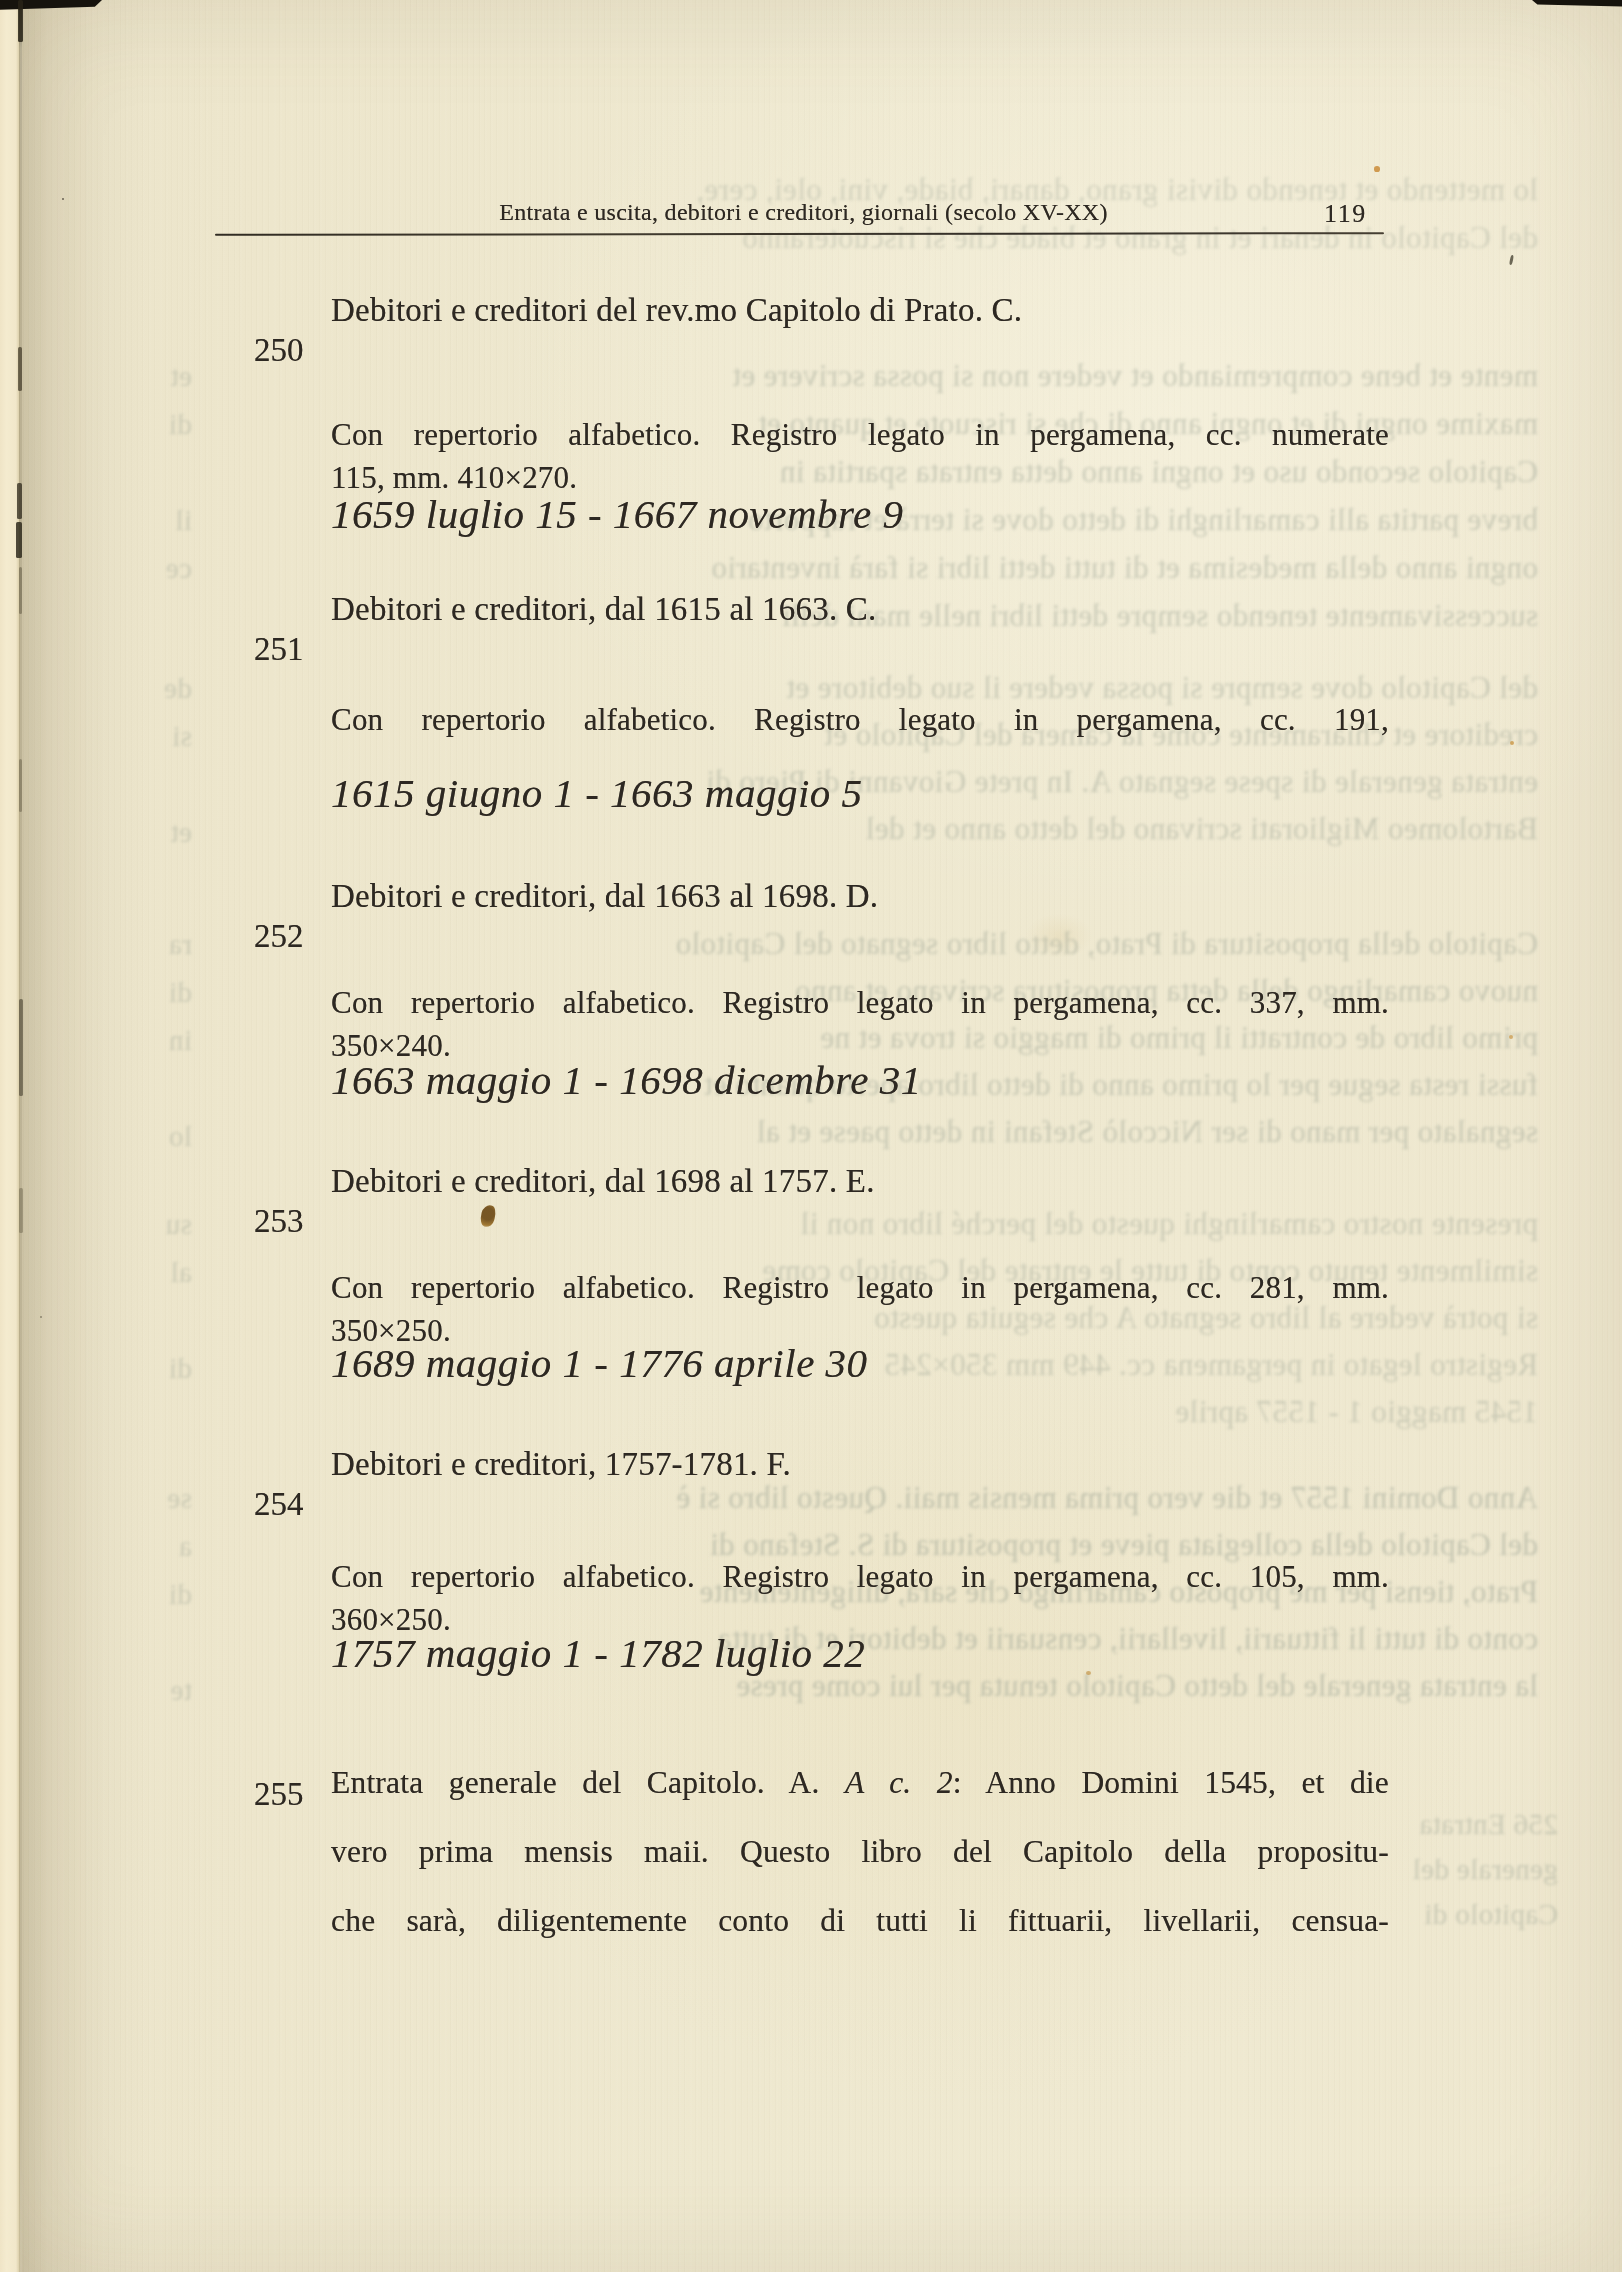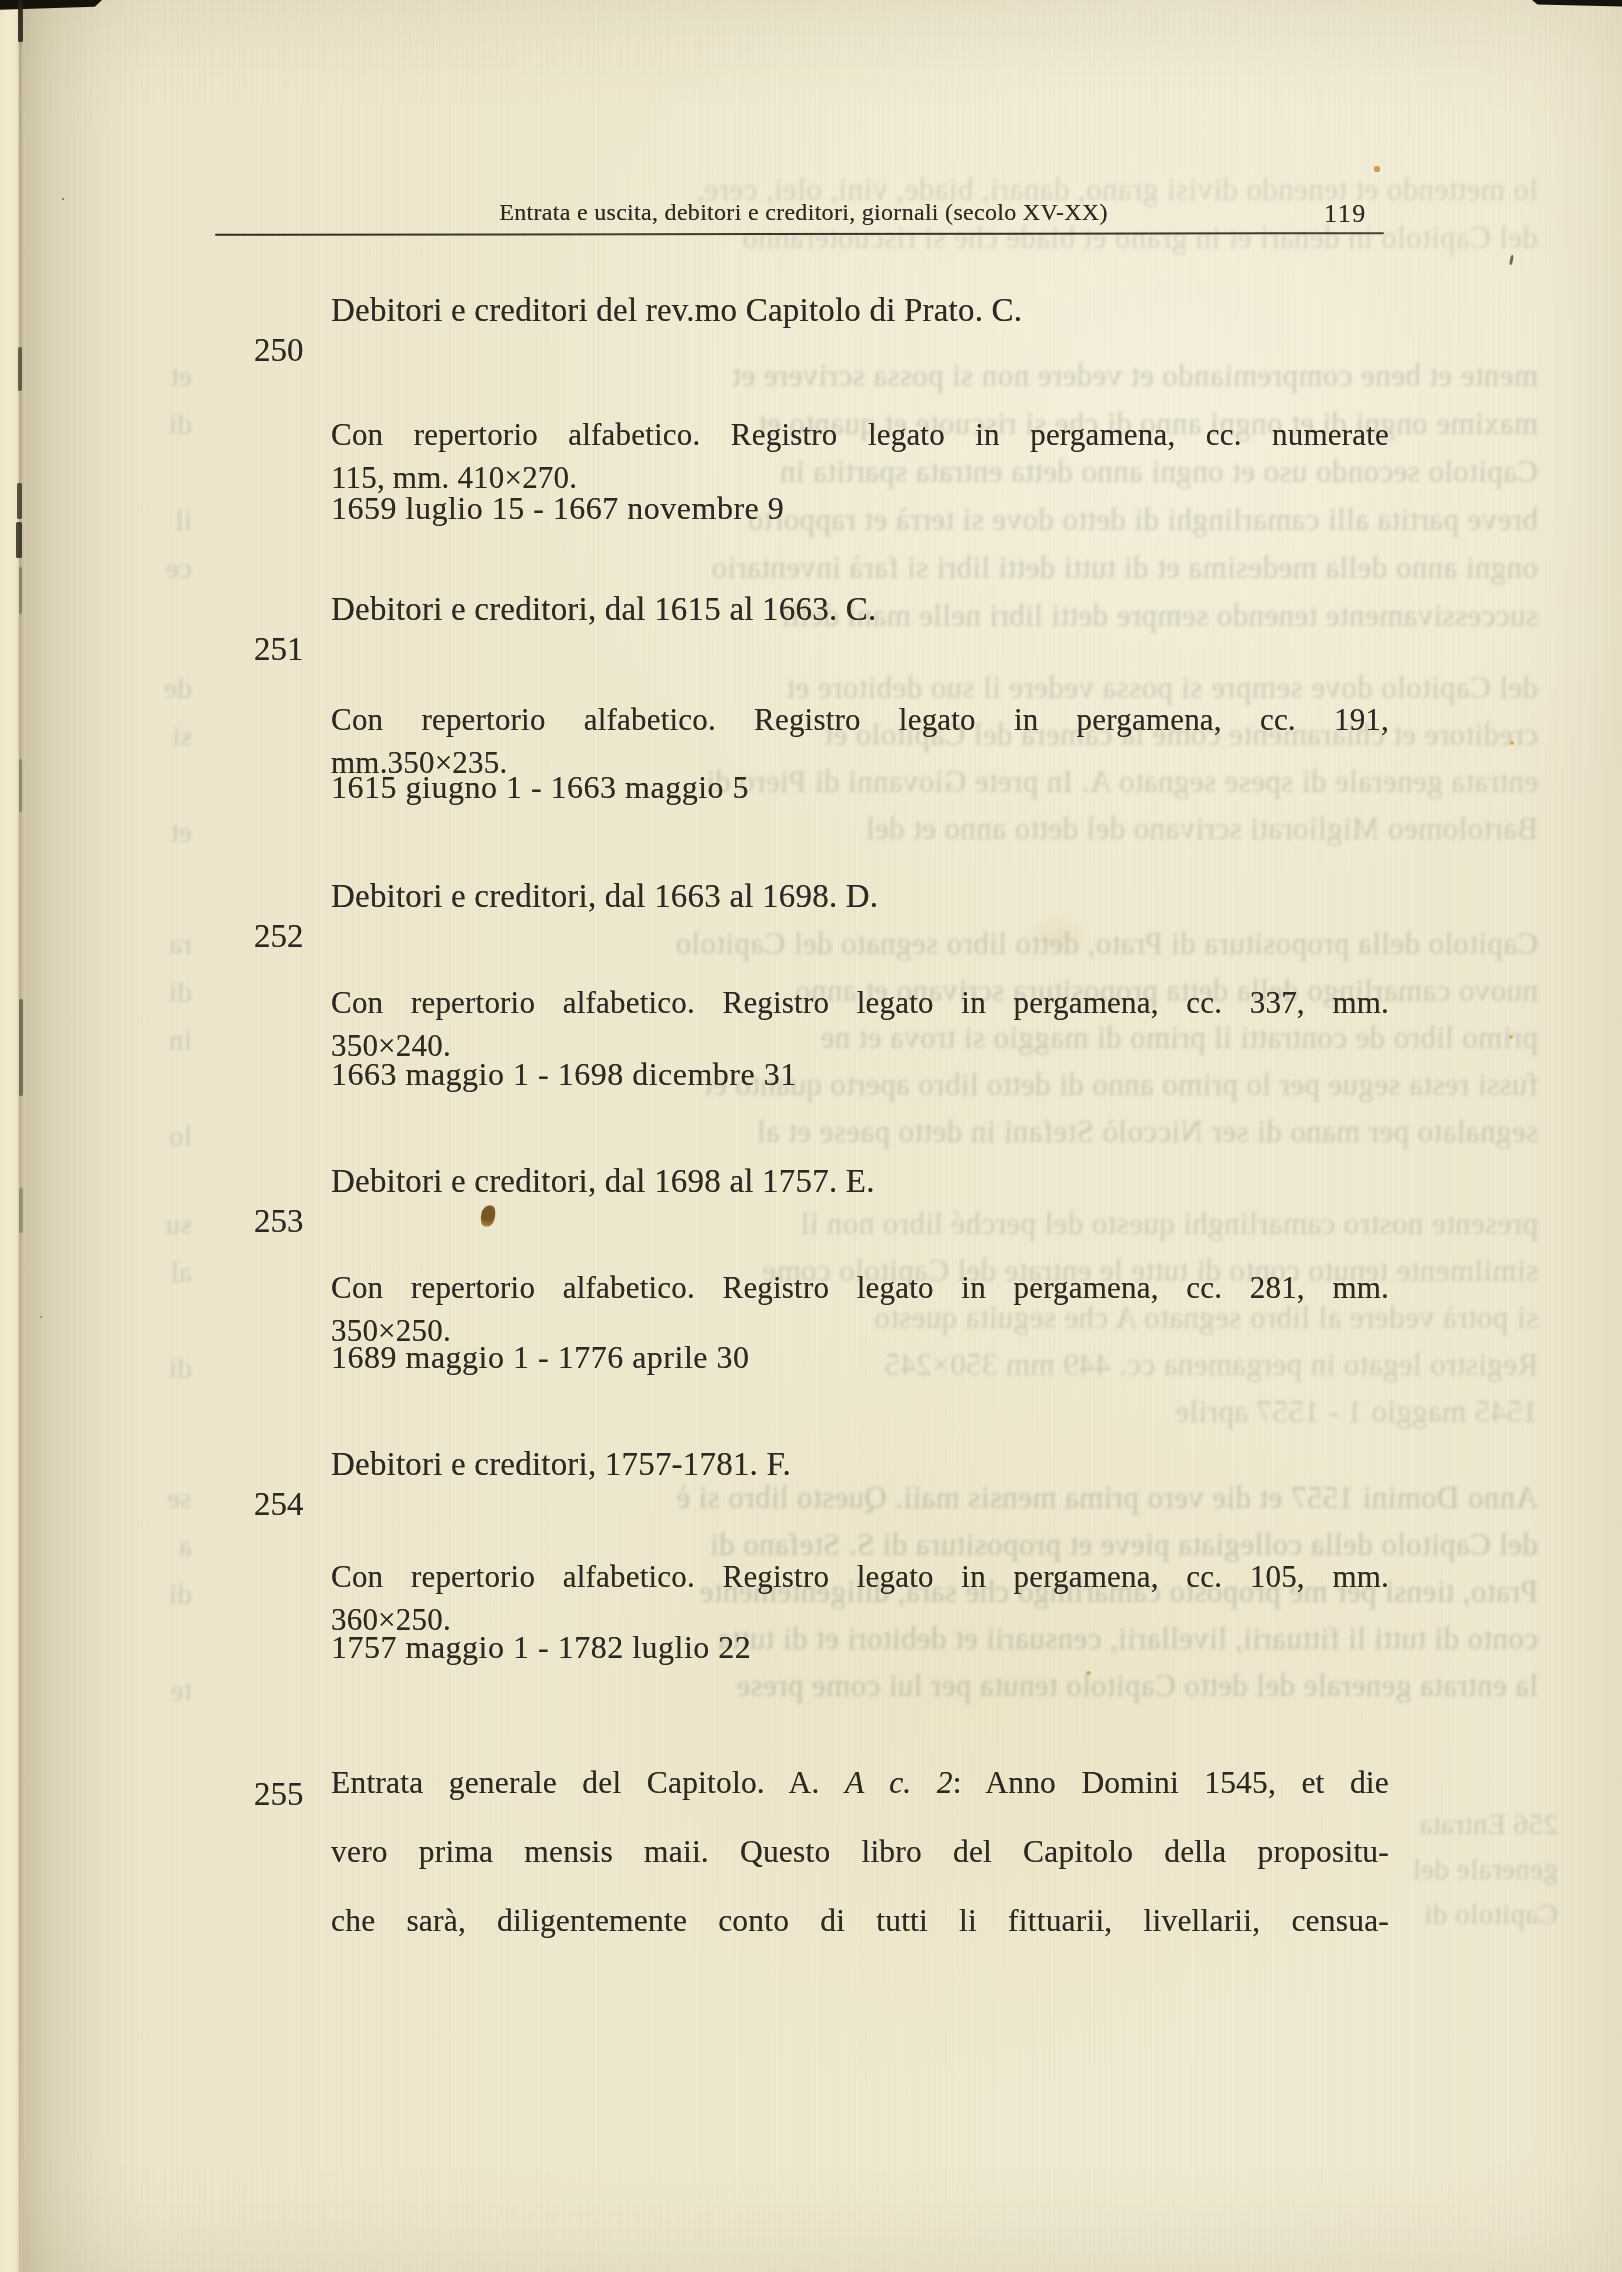--- a/index.html
+++ b/index.html
@@ -30,21 +30,21 @@
   .header-line{left:215px; right:239px; top:233px; height:2.4px; position:absolute;
     background:linear-gradient(90deg,#27221a 0,#383226 35%,#2b2620 70%,#3d362a 100%);
     border-radius:1.6px; transform:rotate(-0.08deg); opacity:.95;}
   .running-head{left:218px; right:234px; top:199px; text-align:center;
     font-size:24px; letter-spacing:0.3px;}
   .page-num{top:199px; left:1324px; width:61px; font-size:26px; letter-spacing:1.6px;}
   .entry-num{left:254px; width:65px; font-size:33px;margin-top:40px;}
   .entry-title{left:331px; right:234px; font-size:33px; letter-spacing:0.2px;}
   .entry-desc{left:331px; right:234px; font-size:31px; line-height:43px; letter-spacing:0.2px;}
   .entry-desc .l2{text-align:center; text-align-last:left;}
-  .entry-date{left:331px; right:234px; font-size:32px; letter-spacing:0.5px;}
+  .entry-date{left:331px; right:234px; font-size:41px; letter-spacing:0.5px;font-style:italic;}
   .entry-text{left:331px; right:234px; font-size:31.5px; line-height:45px; letter-spacing:0.2px;}
   .it{font-style:italic;}
   
   .t-title-0{top:292px}.t-desc-0{top:389px}.t-date-0{top:490px}
   .t-title-1{top:591px}.t-desc-1{top:674px}.t-date-1{top:769px}
   .t-title-2{top:878px}.t-desc-2{top:957px}.t-date-2{top:1056px}
   .t-title-3{top:1163px}.t-desc-3{top:1242px}.t-date-3{top:1339px}
   .t-title-4{top:1446px}.t-desc-4{top:1531px}.t-date-4{top:1629px}
   .t-text-5{top:1736px}
   
@@ -154,21 +154,20 @@
       <div class="l2">115, mm. 410×270.</div>
     </div>
     <div class="abs ink entry-date t-date-0">1659 luglio 15 - 1667 novembre 9</div>
   </section>
 
   <section>
     <div class="abs ink entry-num t-title-1">251</div>
     <div class="abs ink entry-title t-title-1">Debitori e creditori, dal 1615 al 1663. C.</div>
     <div class="abs ink entry-desc t-desc-1">
       <div class="just">Con repertorio alfabetico. Registro legato in pergamena, cc. 191,</div>
-      <div class="l2">mm.350×235.</div>
     </div>
     <div class="abs ink entry-date t-date-1">1615 giugno 1 - 1663 maggio 5</div>
   </section>
 
   <section>
     <div class="abs ink entry-num t-title-2">252</div>
     <div class="abs ink entry-title t-title-2">Debitori e creditori, dal 1663 al 1698. D.</div>
     <div class="abs ink entry-desc t-desc-2">
       <div class="just">Con repertorio alfabetico. Registro legato in pergamena, cc. 337, mm.</div>
       <div class="l2">350×240.</div>

